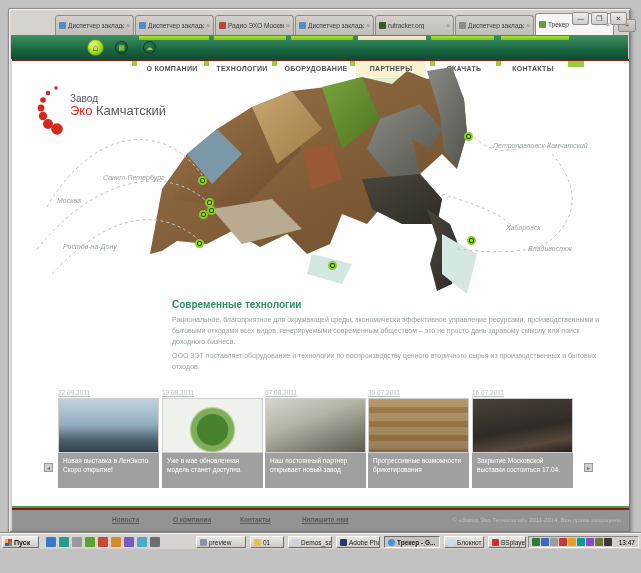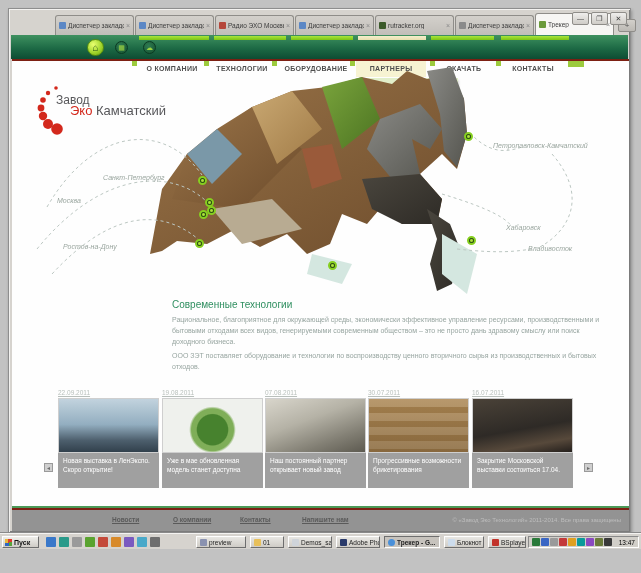--- a/index.html
+++ b/index.html
@@ -41,30 +41,30 @@
   .navitem { position:absolute; top:2px; height:16px; line-height:16px; text-align:center;
     font-size:7px; font-weight:bold; color:#4e4e4e; letter-spacing:.3px; }
   .navitem.hl { background:#f7f3d2; }
   .navsq { position:absolute; top:2px; width:5px; height:5px; background:#9ccb3d; }
 
   .dropdown { position:absolute; left:350px; top:19px; width:96px; background:#e2efca; box-shadow:1px 2px 2px rgba(0,0,0,.15); }
   .dd-item { padding:4px 8px; font-size:6.5px; line-height:1.35; color:#b5591e; }
   .dd-item.hl { background:#f7f3d0; color:#cc2a00; font-weight:bold; position:relative; }
 
   .logo { position:absolute; left:20px; top:26px; width:170px; height:54px; }
-  .logo .l1 { position:absolute; left:24px; top:8px; font-size:12px; color:#57575a; }
+  .logo .l1 { position:absolute; left:38px; top:8px; font-size:10px; color:#57575a; }
   .logo .l2 { position:absolute; left:38px; top:18px; font-size:13px; color:#57575a; }
   .logo .eco { color:#d3281c; }
 
   .map-svg { position:absolute; left:0; top:0; width:617px; height:472px; pointer-events:none; }
   .marker { position:absolute; width:9px; height:9px; border-radius:50%;
     background:radial-gradient(circle,#aee23c 0 25%, #20400f 60%); border:2px solid #86cf1f; }
   .city { position:absolute; font-size:7px; font-style:italic; color:#9aa69f; white-space:nowrap; }
 
-  .sec-title { position:absolute; left:160px; top:240px; font-size:10px; font-weight:normal; color:#2f8f60; }
+  .sec-title { position:absolute; left:160px; top:240px; font-size:10px; font-weight:bold; color:#2f8f60; }
   .para { position:absolute; left:160px; width:432px; font-size:7px; line-height:1.55; color:#97a5a0; }
 
   .card { position:absolute; top:330px; width:101px; }
   .card .date { font-size:6.5px; color:#b9c0bc; text-decoration:underline; margin-bottom:2px; display:block; }
   .card .img { height:55px; border:1px solid #cfcfcf; }
   .card .cap { height:35px; background:#a0a0a0; color:#fff; font-size:6.5px; line-height:1.45; padding:3px 5px; }
   .img1 { background:linear-gradient(180deg,#c2d3de 0%,#93aec0 48%,#4d5f6d 78%,#31404c 100%); }
   .img2 { background:radial-gradient(circle at 50% 58%, #47822e 0 26%, #7fae58 28% 36%, #eff1ed 40%); }
   .img3 { background:linear-gradient(160deg,#d8d5cb 0%,#b5b2a6 40%,#807d72 75%,#5d5a50 100%); }
   .img4 { background:linear-gradient(rgba(60,40,20,.12),rgba(60,40,20,.35)),

